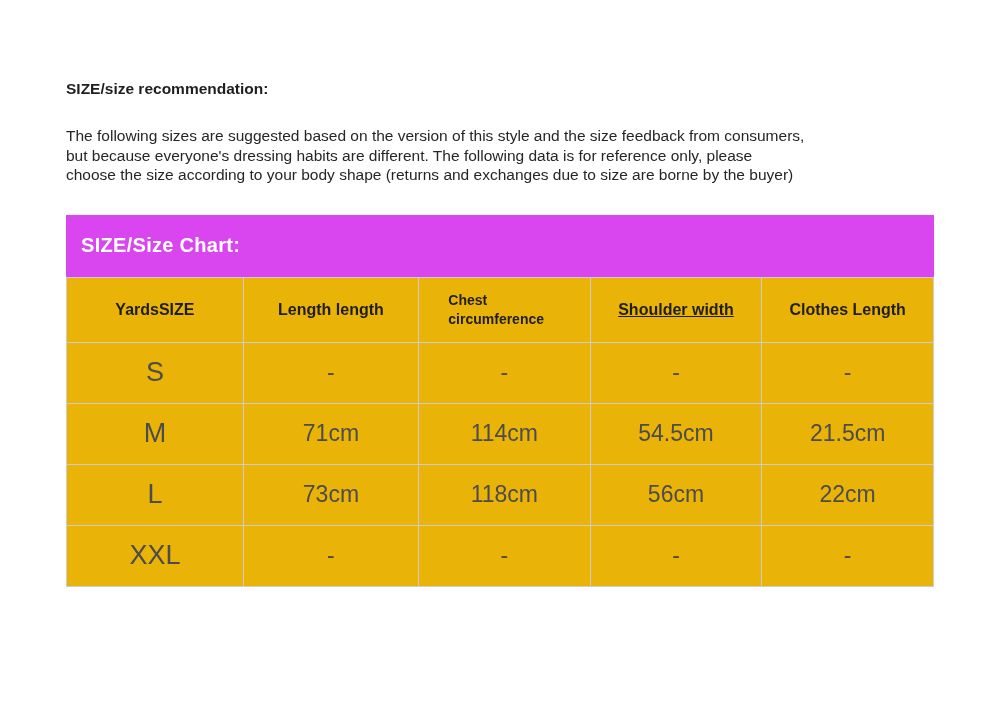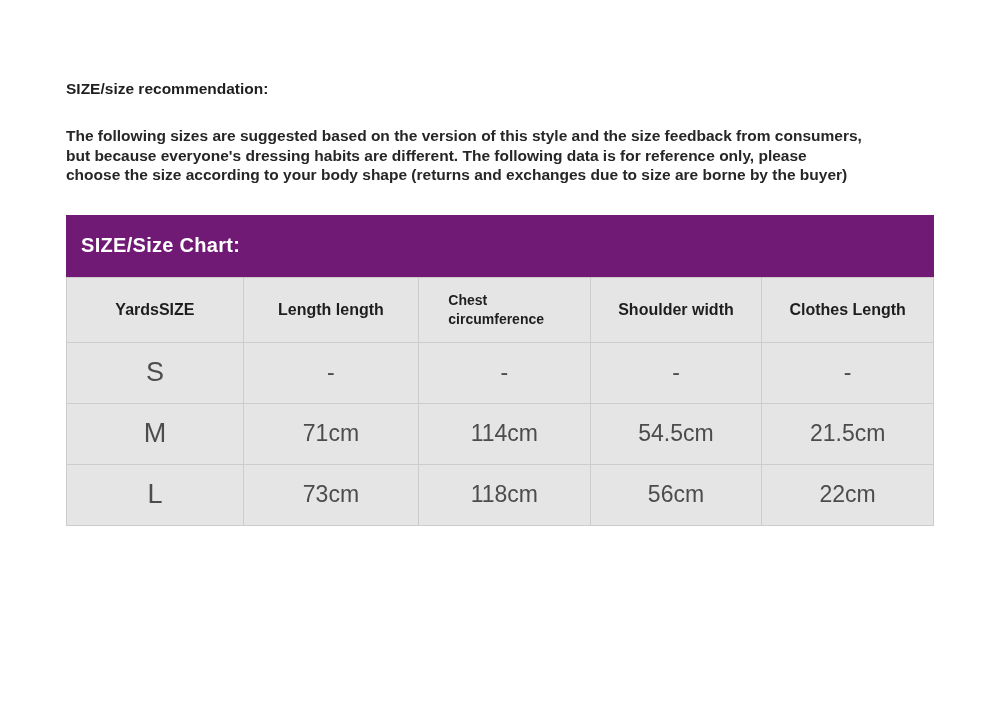--- a/index.html
+++ b/index.html
@@ -20,21 +20,21 @@
     padding-top: 71px;
     font-size: 15.5px;
     line-height: 20px;
     font-weight: bold;
     color: #1f1f1f;
   }
   .intro {
     margin: 27px 0 0 0;
     font-size: 15.5px;
     line-height: 19.5px;
-    font-weight: bold;
+    font-weight: normal;
     color: #262626;
     white-space: pre-line;
   }
   .chart { margin-top: 30px; }
   .chart-header {
     height: 62px;
     background: #5292c0;
     display: flex;
     align-items: center;
     padding-left: 15px;
@@ -42,38 +42,38 @@
   .chart-header span {
     color: #ffffff;
     font-size: 20px;
     font-weight: bold;
     letter-spacing: 0.3px;
   }
   table.size-table {
     width: 100%;
     border-collapse: collapse;
     table-layout: fixed;
-    background: #e5e5e5;
+    background: #eab308;
   }
   table.size-table th, table.size-table td {
     border: 1px solid #cccccc;
     text-align: center;
     vertical-align: middle;
     padding: 0;
   }
   table.size-table th {
     height: 65px;
     font-size: 16px;
     font-weight: bold;
     color: #1e1e1e;
   }
   table.size-table th:nth-child(1) { width: 20.4%; }
   table.size-table th:nth-child(2) { width: 20.2%; }
   table.size-table th:nth-child(3) { width: 19.8%; }
-  table.size-table th:nth-child(4) { width: 19.8%; }
+  table.size-table th:nth-child(4) { width: 19.8%; text-decoration: underline; }
   table.size-table th:nth-child(5) { width: 19.8%; }
   table.size-table th:nth-child(3) span {
     display: inline-block;
     max-width: 112px;
     text-align: left;
     font-size: 14px;
     line-height: 1.35;
   }
   table.size-table td {
     height: 61px;
@@ -93,21 +93,21 @@
 <div class="page">
 
   <h2 class="heading">SIZE/size recommendation:</h2>
 
   <p class="intro">The following sizes are suggested based on the version of this style and the size feedback from consumers,
 but because everyone's dressing habits are different. The following data is for reference only, please
 choose the size according to your body shape (returns and exchanges due to size are borne by the buyer)</p>
 
   <div class="chart">
 
-    <div class="chart-header" style="background-color: #701a75;">
+    <div class="chart-header" style="background-color: #d946ef;">
       <span>SIZE/Size Chart:</span>
     </div>
 
     <table class="size-table">
       <thead>
         <tr>
           <th><span>YardsSIZE</span></th>
           <th><span>Length length</span></th>
           <th><span>Chest circumference</span></th>
           <th><span>Shoulder width</span></th>
@@ -129,17 +129,24 @@
           <td class="value-cell">54.5cm</td>
           <td class="value-cell">21.5cm</td>
         </tr>
         <tr>
           <td class="size-cell">L</td>
           <td class="value-cell">73cm</td>
           <td class="value-cell">118cm</td>
           <td class="value-cell">56cm</td>
           <td class="value-cell">22cm</td>
         </tr>
+        <tr>
+          <td class="size-cell">XXL</td>
+          <td class="value-cell">-</td>
+          <td class="value-cell">-</td>
+          <td class="value-cell">-</td>
+          <td class="value-cell">-</td>
+        </tr>
       </tbody>
     </table>
 
   </div>
 </div>
 
 </body></html>

